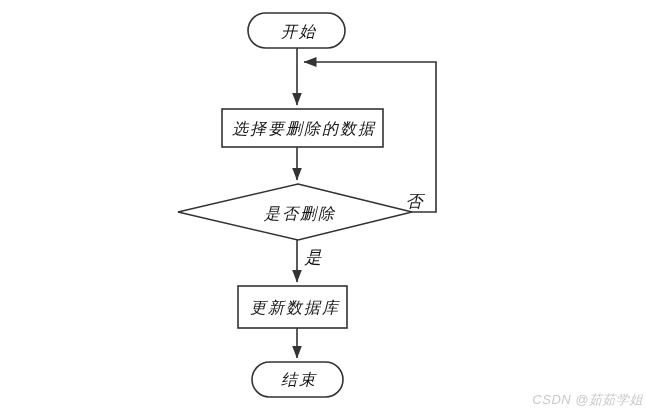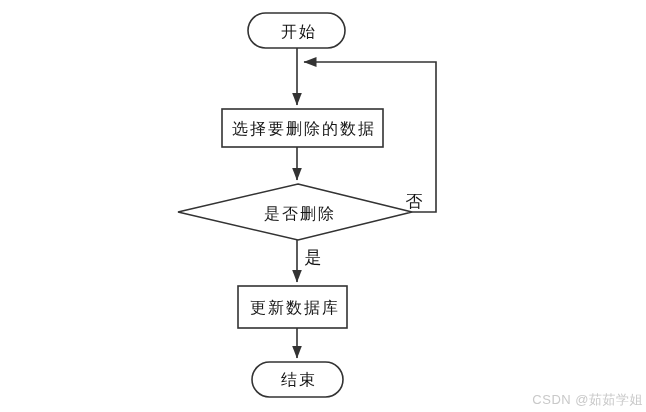--- a/index.html
+++ b/index.html
@@ -7,20 +7,21 @@
     padding: 0;
     background: #ffffff;
   }
   .canvas-wrap {
     position: relative;
     width: 646px;
     height: 410px;
     background: #ffffff;
     overflow: hidden;
     font-family: "Liberation Serif", serif;
+    font-style: italic;
   }
   svg { display: block; }
   .shape {
     fill: #ffffff;
     stroke: #333333;
     stroke-width: 1.6;
   }
   .edge {
     fill: none;
     stroke: #333333;

